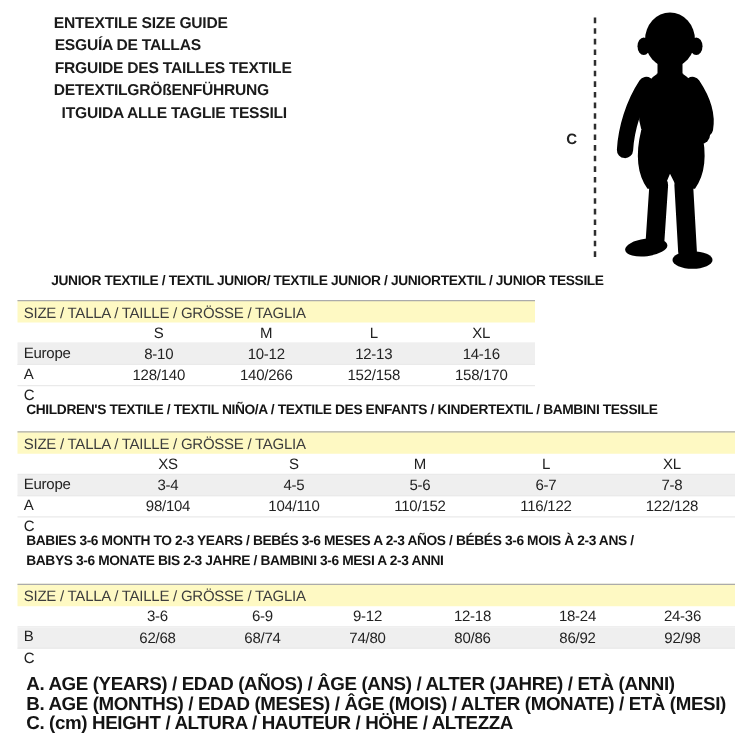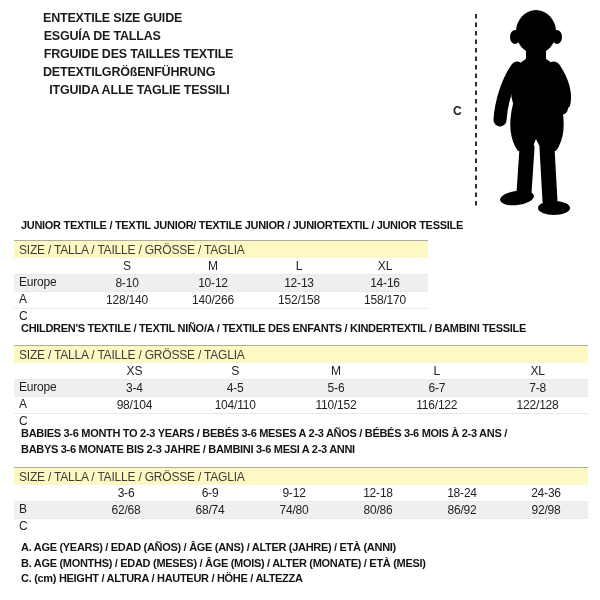--- a/index.html
+++ b/index.html
@@ -15,41 +15,41 @@
   .lang-code { width:38px; }
 
   
   .figure { position:absolute; top:6px; left:468px; width:118px; height:212px; }
   .height-label { position:absolute; top:104px; left:453px;
                   font-size:12px; font-weight:bold; color:#222; }
 
   
   .section-title { position:absolute; left:21px; font-size:11px; font-weight:bold;
                    letter-spacing:-0.3px; color:#141414; line-height:16px; white-space:pre; }
-  #t1-title { top:217px; }
+  #t1-title { top:217px;margin-left:20px; }
   #t2-title { top:320px; }
   #t3-title { top:425px; }
 
   
   .size-table { position:absolute; left:14px; }
   #table1 { top:240px; width:414px; }
   #table2 { top:345px; width:574px; }
   #table3 { top:467px; width:574px; }
 
   .size-bar { height:17px; background:#fef9c3; border-top:1px solid #ababab;
               display:flex; align-items:center; padding-left:5px;
               font-size:12px; color:#3d3d3d; letter-spacing:-0.2px; }
   .t-row { display:flex; height:16px; align-items:center; font-size:12px;
            letter-spacing:-0.2px; border-bottom:1px solid #eaeaea; color:#222; }
   .t-row.shaded { background:#efefef; }
   .t-label { width:65px; padding-left:5px;margin-top:32px; }
   .t-cell { flex:1; text-align:center; }
 
   
-  .footnotes { position:absolute; left:21px; top:540px; font-size:11px;
+  .footnotes { position:absolute; left:21px; top:540px; font-size:15px;
                font-weight:bold; letter-spacing:-0.3px; line-height:15.7px;
                color:#141414; }
 </style>
 </head>
 <body>
 
 <div class="page">
 
   <div class="langs">
     <div class="lang-row">

